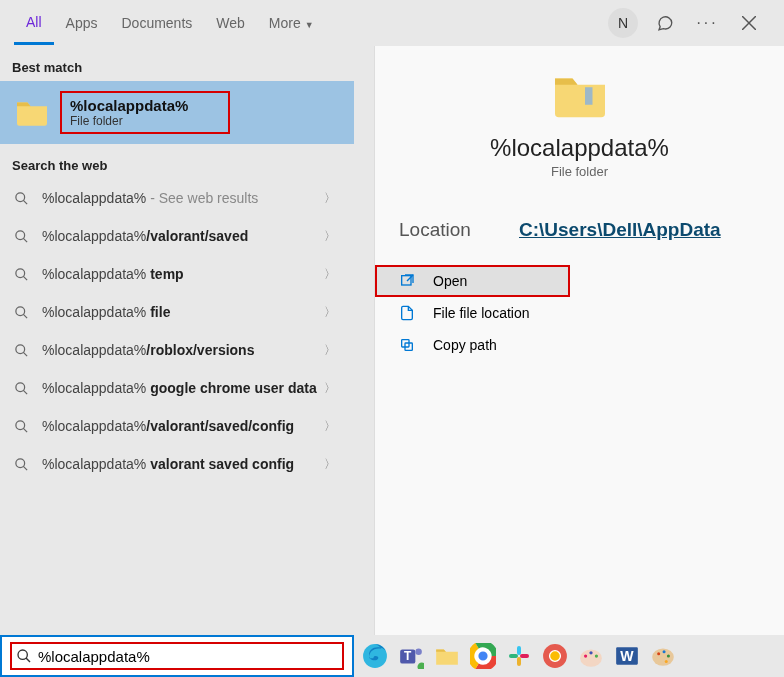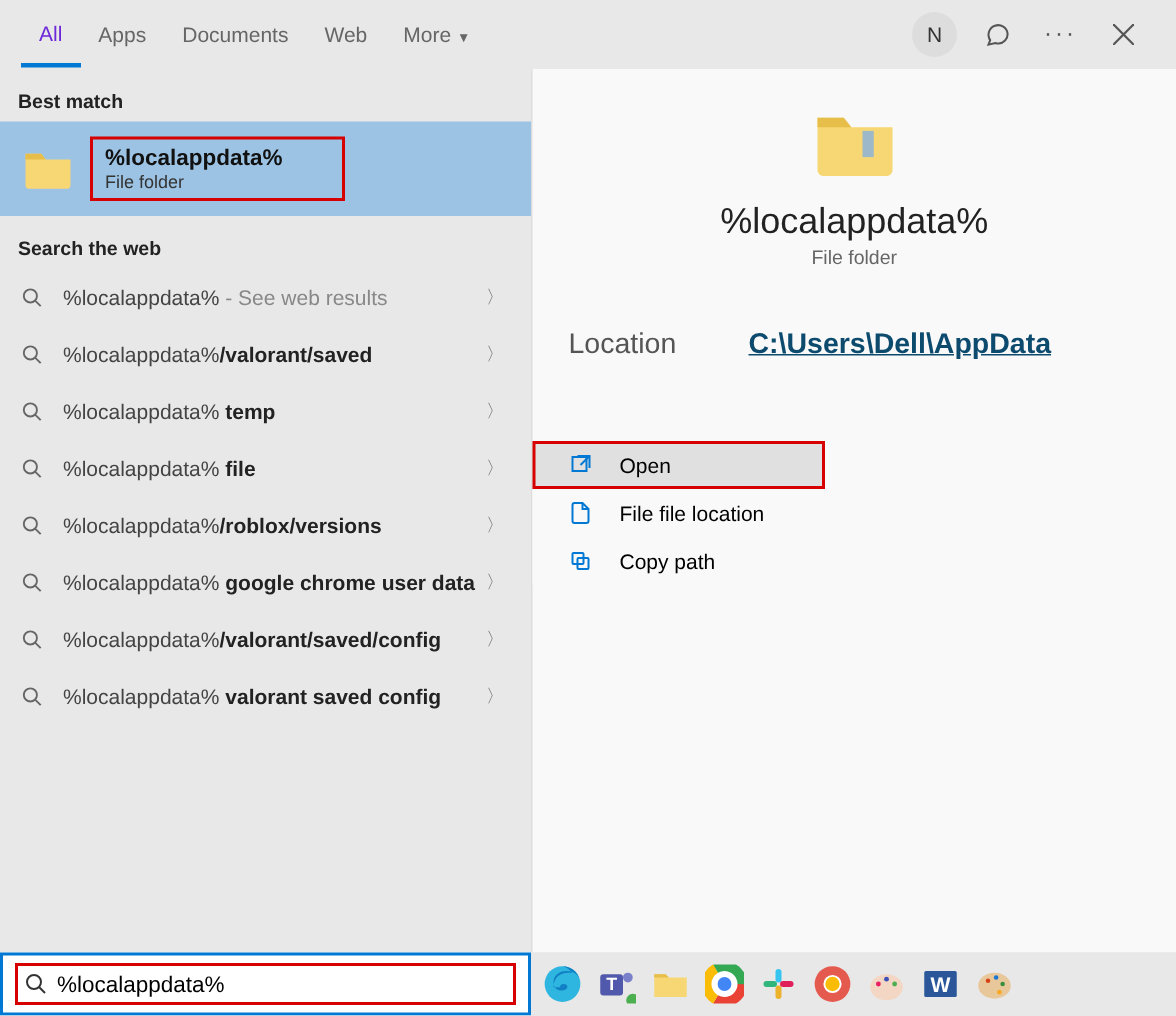--- a/index.html
+++ b/index.html
@@ -7,21 +7,21 @@
 
   
   .tabbar { display: flex; align-items: center; height: 46px; padding: 0 14px; background: #e8e8e8; }
   .tab { font-size: 14px; color: #666; padding: 12px 12px; cursor: pointer; }
   .tab.active { color: #6d28d9; font-weight: 500; border-bottom: 3px solid #0078d4; }
   .tabbar .spacer { flex: 1; }
   .topicon { width: 32px; height: 32px; display: inline-flex; align-items: center; justify-content: center; margin: 0 5px; color: #555; }
   .avatar { width: 30px; height: 30px; border-radius: 50%; background: #ddd; display:inline-flex;align-items:center;justify-content:center;font-size:14px;color:#333;}
 
   
-  .main { display: flex; height: calc(100% - 46px - 42px); }
+  .main { display: flex; height: calc(100% - 46px - 42px); gap: 20px; }
 
   .left { width: 354px; background: #e8e8e8; overflow-y: auto; }
   .right { flex: 1; background: #f9f9f9; border-left: 1px solid #ddd; }
 
   .sec-label { font-size: 13px; font-weight: 600; color: #222; padding: 14px 12px 6px; }
 
   .best-match { display: flex; align-items: center; padding: 10px 14px; background: #9cc3e3; }
   .best-match .folder-ico { width: 36px; height: 36px; margin-right: 10px; }
   .best-match .title { font-size: 15px; font-weight: 600; color: #111; }
   .best-match .sub { font-size: 12px; color: #333; }
@@ -37,21 +37,21 @@
   
   .preview { text-align: center; padding: 20px 0 10px; }
   .preview .bigfolder { width: 60px; height: 60px; margin: 0 auto 8px; }
   .preview .ptitle { font-size: 24px; font-weight: 300; color: #222; }
   .preview .psub { font-size: 13px; color: #666; margin-top: 2px; }
 
   .loc-row { display: flex; padding: 10px 24px; font-size: 19px; color: #555; margin-top: 20px; }
   .loc-row .lbl { width: 120px; }
   .loc-row .val { color: #0c4a6e; text-decoration: underline; font-weight: bold; }
 
-  .action-list { margin-top: 43px; }
+  .action-list { margin-top: 14px; }
   .action { display: flex; align-items: center; padding: 8px 24px; font-size: 14px; background: #f9f9f9; cursor: pointer; }
   .action.sel { background: #e0e0e0; }
   .action .aicon { width: 20px; margin-right: 14px; color: #0078d4; }
   .hl-red-action { outline: 2px solid #d60000; outline-offset: -2px; }
 
   
   .bottom { position: absolute; bottom: 0; left: 0; right: 0; height: 42px; display: flex; background: #e8e8e8; }
   .searchbox { width: 354px; background: #fff; border: 2px solid #0078d4; display: flex; align-items: center; padding: 0 8px; }
   .searchbox .mag { color: #333; margin-right: 6px; }
   .searchbox input { border: none; outline: none; font-size: 15px; flex: 1; background: transparent; }

